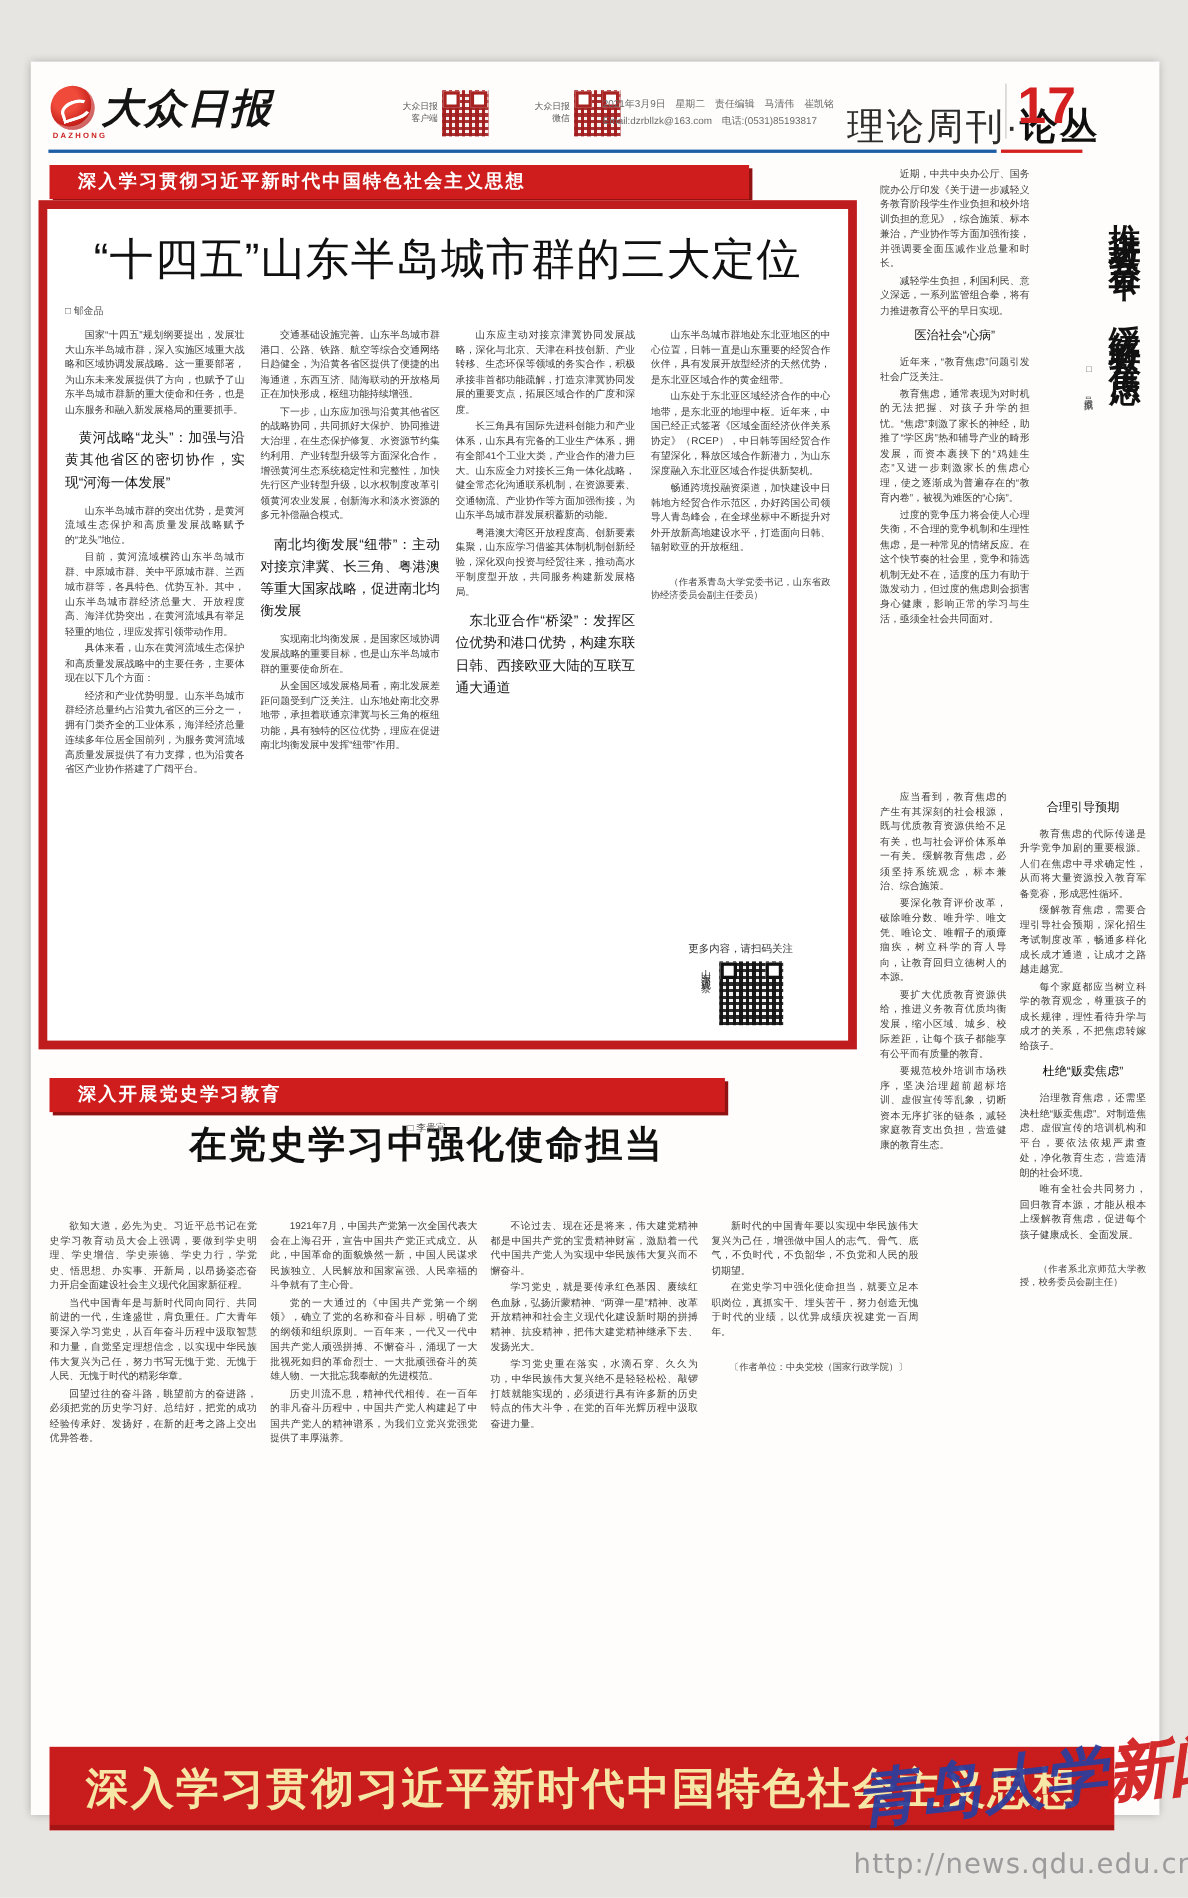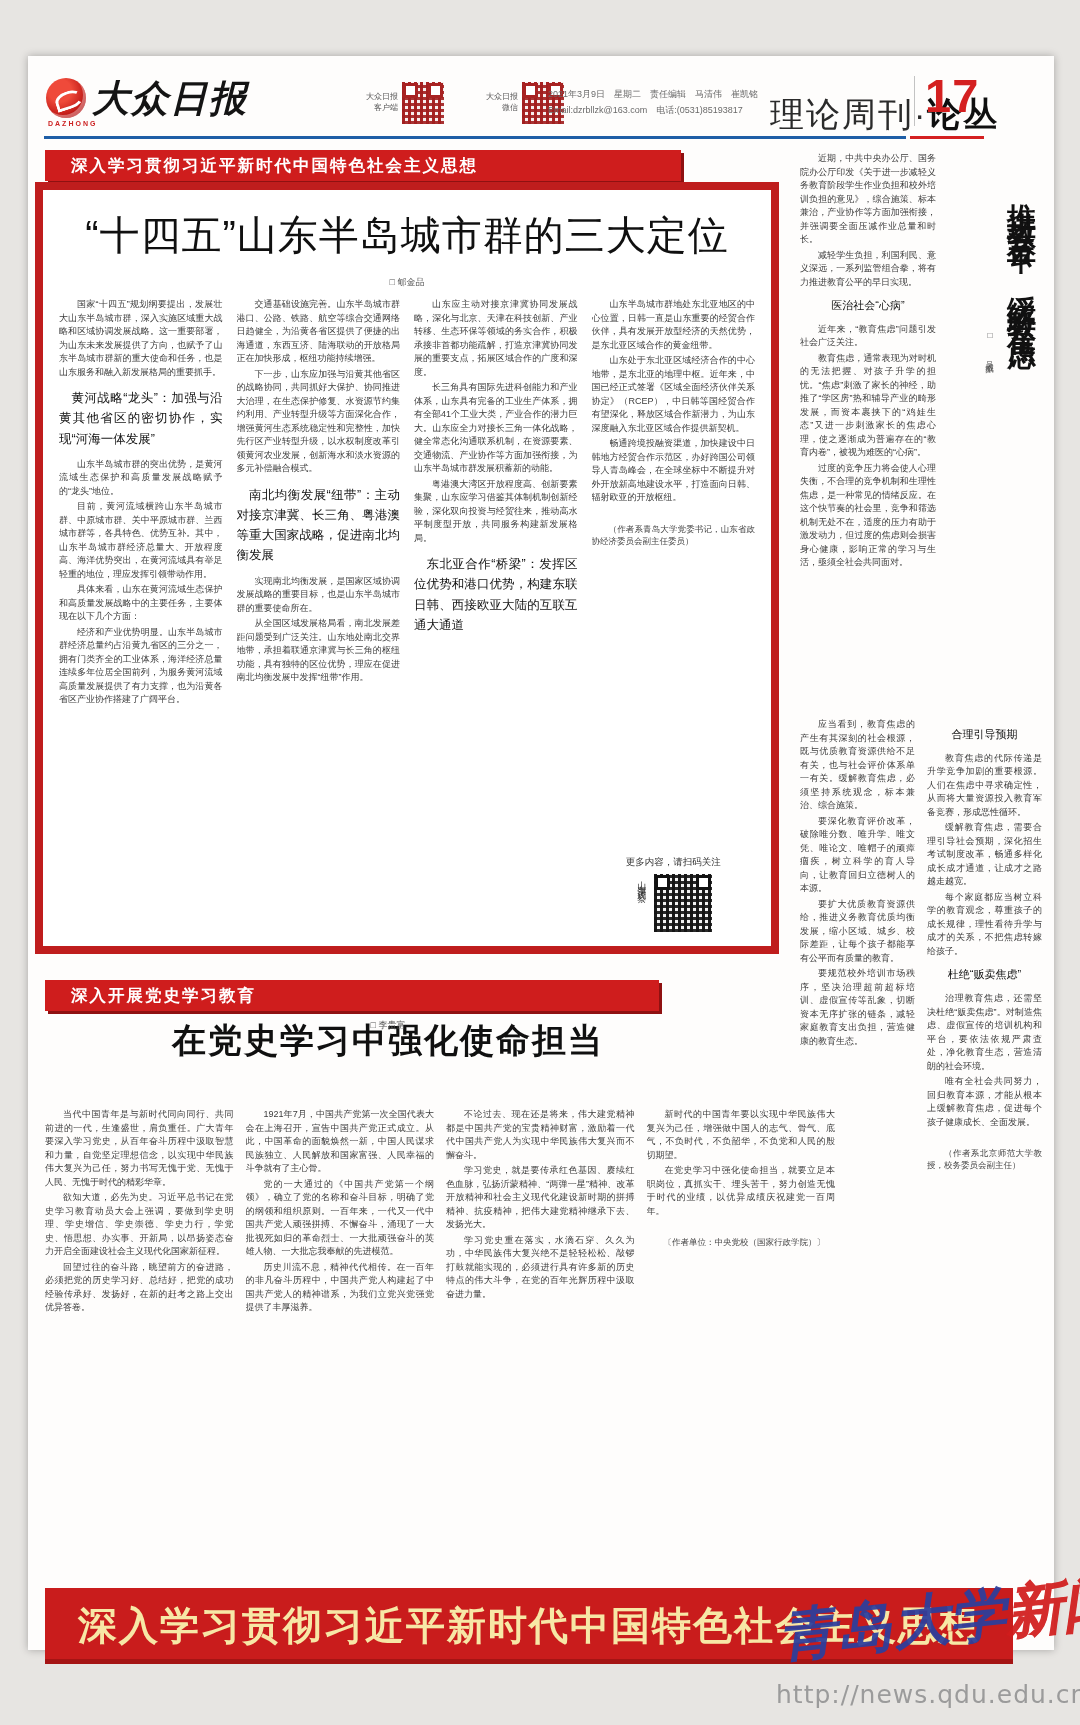--- a/index.html
+++ b/index.html
@@ -37,21 +37,21 @@
   
   .mini-banner{position:absolute;height:31px;background:#cf1d1d;color:#fff;font-weight:bold;font-size:16.5px;
     line-height:31px;padding-left:26px;letter-spacing:2px;box-shadow:3px 3px 0 #8f1111}
   .banner-top{left:17px;top:94px;width:636px}
   .banner-mid{left:17px;top:924px;width:614px}
 
   
   .main-box{position:absolute;left:7px;top:126px;width:744px;height:772px;border:8px solid #bf1d1d;background:#fff;
     padding:12px 16px 12px}
   .headline-1{font-size:40px;font-weight:normal;color:#101010;text-align:center;letter-spacing:1px;margin-top:6px;white-space:nowrap}
-  .byline{font-size:9px;color:#555;text-align:center;margin:13px 0 9px}
+  .byline{font-size:9px;color:#555;text-align:left;margin:13px 0 9px}
   .cols{display:flex;gap:14px;height:636px;overflow:hidden}
   .col{flex:1;overflow:hidden;display:flex;flex-direction:column}
   .col-list{flex:0 1 auto}
   .para{font-size:9px;line-height:1.5;color:#3c3c3c;text-align:justify;text-indent:2em;margin-bottom:2px}
   .sub{font-size:12.5px;font-weight:normal;color:#121212;line-height:1.62;text-align:justify;text-indent:1em;margin:9px 0}
   .note{font-size:8.5px;color:#444;text-align:justify;text-indent:2em;margin-top:19px}
   .qr-block{margin-top:auto;padding-top:8px}
   .qr-note{font-size:9.5px;color:#333;text-align:center;margin-bottom:5px}
   .qr-row{display:flex;justify-content:center;align-items:flex-start;gap:6px}
   .qr-md{width:58px;height:58px}
@@ -210,22 +210,22 @@
           </div>
       </div>
     </div>
 
     <div class="mini-banner banner-mid">深入开展党史学习教育</div>
     <div class="headline-2">在党史学习中强化使命担当</div>
     <div class="byline-2">□ 李贵富</div>
     <div class="cols-2">
       <div class="col">
           <div>
+            <p class="para">欲知大道，必先为史。习近平总书记在党史学习教育动员大会上强调，要做到学史明理、学史增信、学史崇德、学史力行，学党史、悟思想、办实事、开新局，以昂扬姿态奋力开启全面建设社会主义现代化国家新征程。</p>
             <p class="para">当代中国青年是与新时代同向同行、共同前进的一代，生逢盛世，肩负重任。广大青年要深入学习党史，从百年奋斗历程中汲取智慧和力量，自觉坚定理想信念，以实现中华民族伟大复兴为己任，努力书写无愧于党、无愧于人民、无愧于时代的精彩华章。</p>
-            <p class="para">欲知大道，必先为史。习近平总书记在党史学习教育动员大会上强调，要做到学史明理、学史增信、学史崇德、学史力行，学党史、悟思想、办实事、开新局，以昂扬姿态奋力开启全面建设社会主义现代化国家新征程。</p>
             <p class="para">回望过往的奋斗路，眺望前方的奋进路，必须把党的历史学习好、总结好，把党的成功经验传承好、发扬好，在新的赶考之路上交出优异答卷。</p>
           </div>
         </div>
       <div class="col">
           <div>
             <p class="para">1921年7月，中国共产党第一次全国代表大会在上海召开，宣告中国共产党正式成立。从此，中国革命的面貌焕然一新，中国人民谋求民族独立、人民解放和国家富强、人民幸福的斗争就有了主心骨。</p>
             <p class="para">党的一大通过的《中国共产党第一个纲领》，确立了党的名称和奋斗目标，明确了党的纲领和组织原则。一百年来，一代又一代中国共产党人顽强拼搏、不懈奋斗，涌现了一大批视死如归的革命烈士、一大批顽强奋斗的英雄人物、一大批忘我奉献的先进模范。</p>
             <p class="para">历史川流不息，精神代代相传。在一百年的非凡奋斗历程中，中国共产党人构建起了中国共产党人的精神谱系，为我们立党兴党强党提供了丰厚滋养。</p>
           </div>
         </div>

